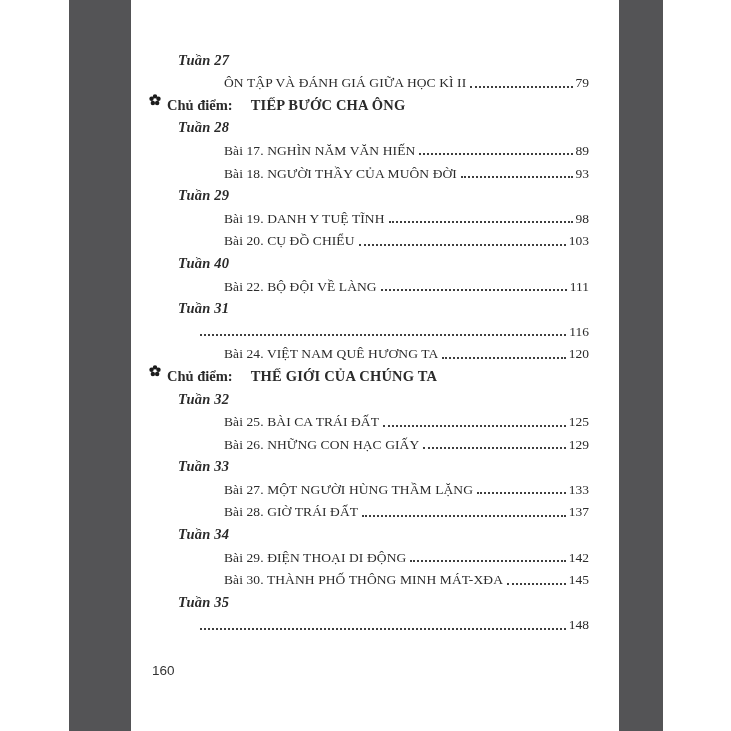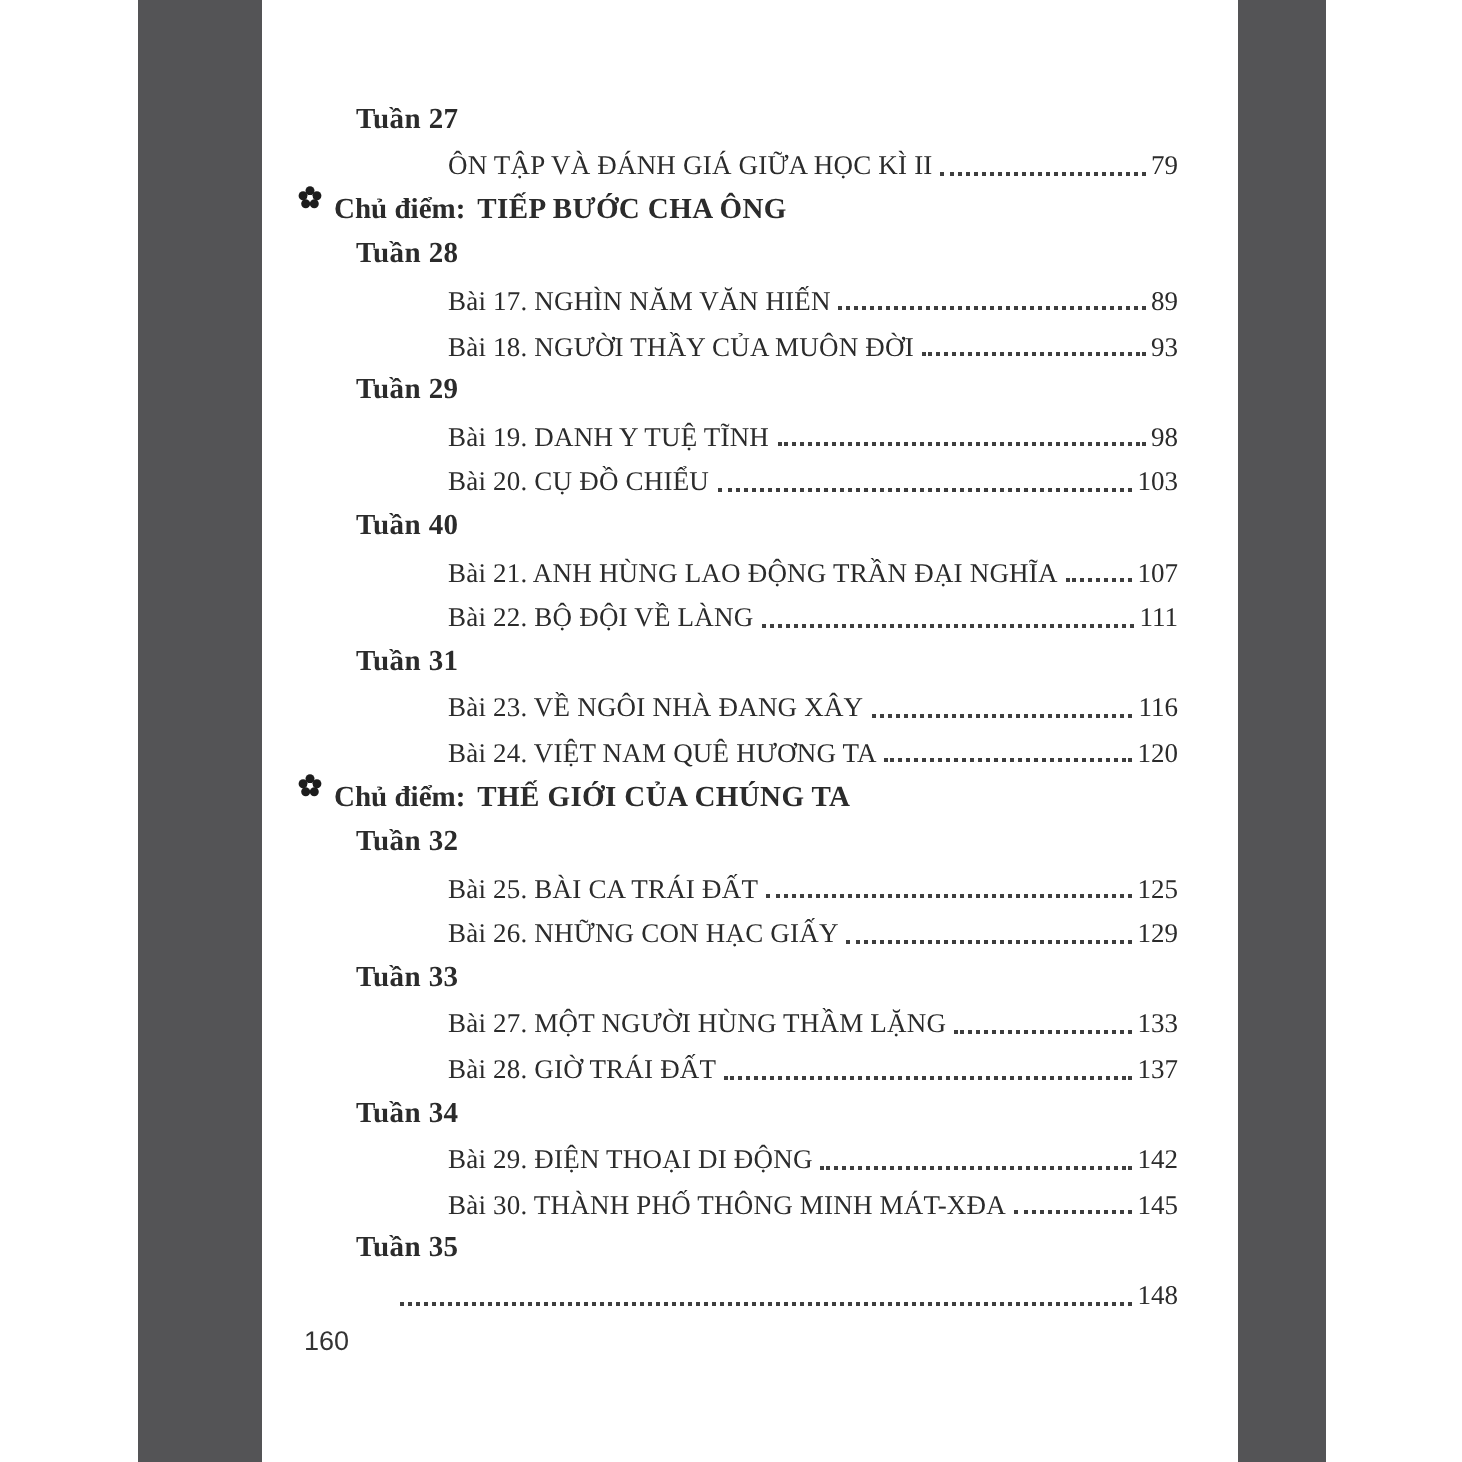--- a/index.html
+++ b/index.html
@@ -10,26 +10,26 @@
   .band{position:absolute;top:0;bottom:0;background:#545456;}
   .band-left{left:69px;width:62px;}
   .band-right{left:619px;width:44px;}
   .page{
     position:absolute;left:131px;top:0;width:488px;height:731px;
     background:#ffffff;box-sizing:border-box;
   }
   .toc{padding:46px 30px 0 18px;}
   .row{height:22.6px;display:flex;align-items:flex-end;color:#2b2b2b;box-sizing:border-box;}
   .row.week{
-    padding-left:29px;font-weight:bold;font-size:14.5px;
+    padding-left:29px;font-weight:bold;font-style:italic;font-size:14.5px;
     letter-spacing:0.2px;
   }
   .row.theme{font-weight:bold;font-size:14.5px;}
   .theme .flower{flex:0 0 auto;margin:0 6px 4px 0;}
-  .theme .theme-prefix{margin-right:6px;white-space:nowrap;}
+  .theme .theme-prefix{margin-right:18px;white-space:nowrap;}
   .theme .theme-title{white-space:nowrap;letter-spacing:0.2px;}
   .row.entry{padding-left:47px;font-size:13.5px;}
   .entry .title{white-space:nowrap;letter-spacing:0.1px;margin-left:28px;}
   .entry .leader{
     flex:1 1 auto;min-width:8px;
     border-bottom:2px dotted #3e3e3e;margin:0 3px 3.5px 4px;
   }
   .entry .pagenum{flex:0 0 auto;}
   .footer{
     position:absolute;left:21px;top:663px;
@@ -89,34 +89,28 @@
       </div>
       <div class="row entry">
         <span class="title">Bài 20. CỤ ĐỒ CHIỂU</span>
         <span class="leader"></span>
         <span class="pagenum">103</span>
       </div>
       <div class="row week">
         <span class="week-label">Tuần 40</span>
       </div>
       <div class="row entry">
-        <span class="title">Bài 21. ANH HÙNG LAO ĐỘNG TRẦN ĐẠI NGHĨA</span>
-        <span class="leader"></span>
-        <span class="pagenum">107</span>
-      </div>
-      <div class="row entry">
         <span class="title">Bài 22. BỘ ĐỘI VỀ LÀNG</span>
         <span class="leader"></span>
         <span class="pagenum">111</span>
       </div>
       <div class="row week">
         <span class="week-label">Tuần 31</span>
       </div>
       <div class="row entry">
-        <span class="title">Bài 23. VỀ NGÔI NHÀ ĐANG XÂY</span>
         <span class="leader"></span>
         <span class="pagenum">116</span>
       </div>
       <div class="row entry">
         <span class="title">Bài 24. VIỆT NAM QUÊ HƯƠNG TA</span>
         <span class="leader"></span>
         <span class="pagenum">120</span>
       </div>
       <div class="row theme">
         <span class="flower"><svg viewBox="0 0 24 24" width="12" height="12" aria-hidden="true">

